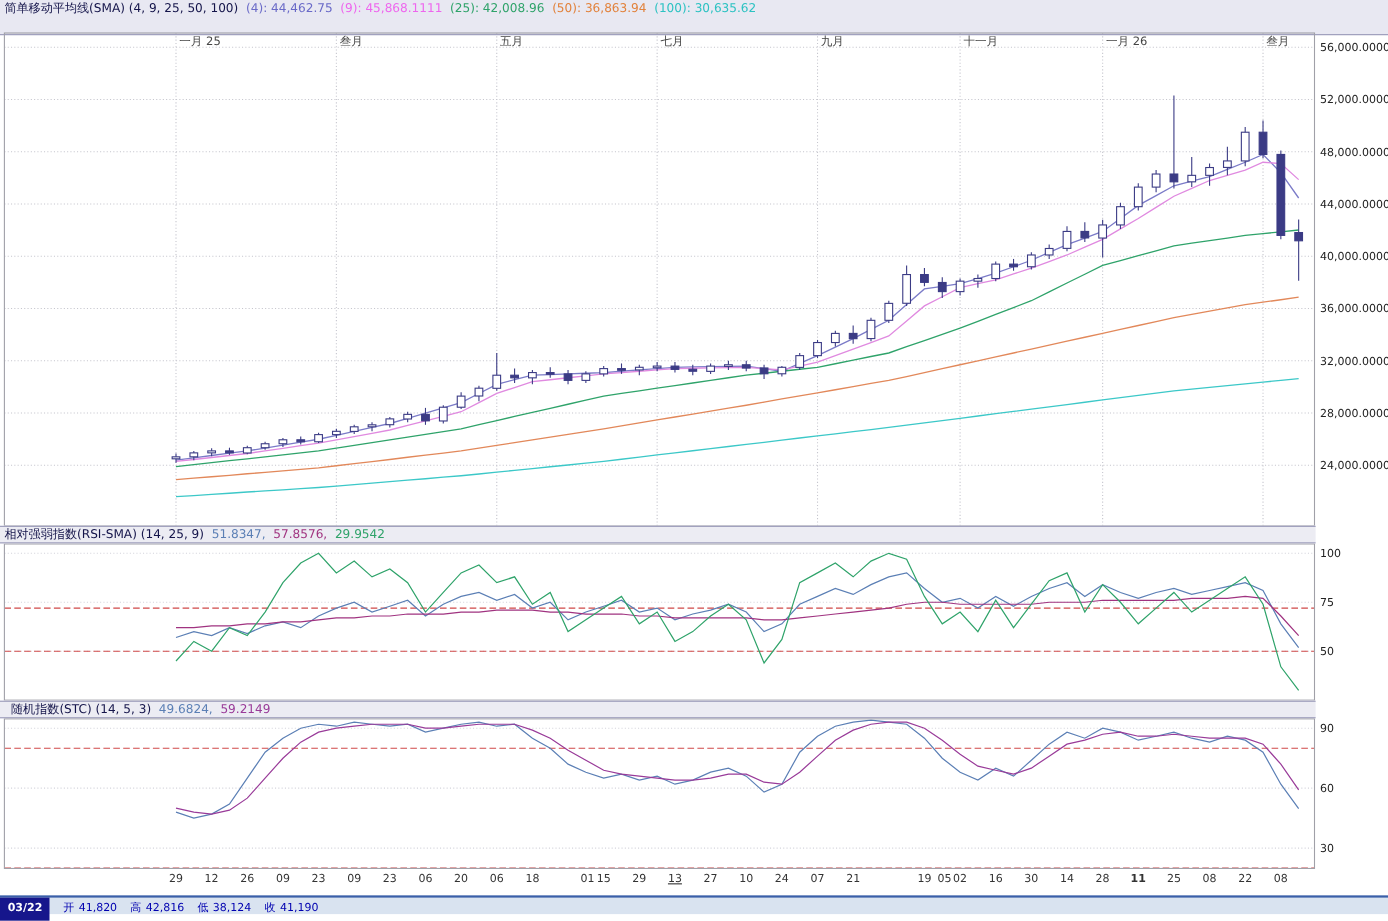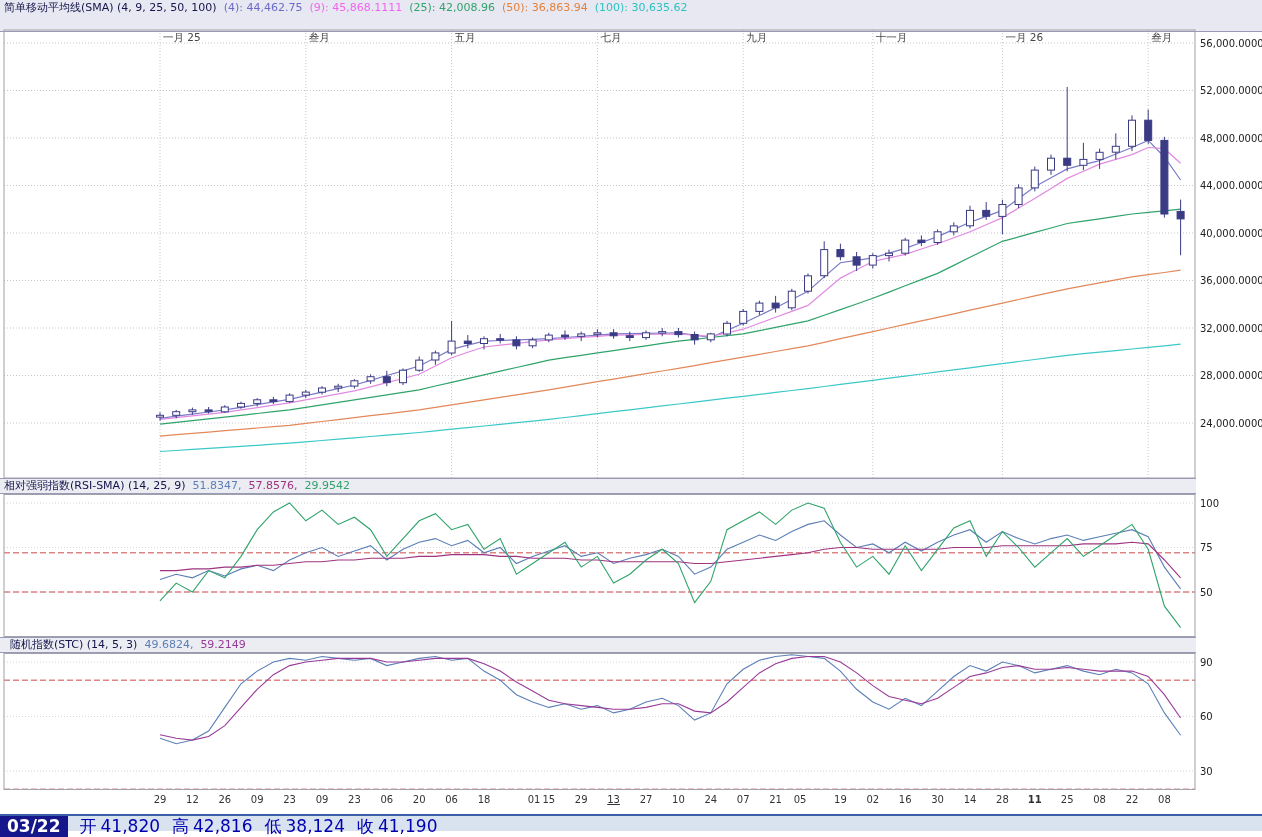--- a/index.html
+++ b/index.html
@@ -28,21 +28,21 @@
   #rsi-svg{top:494px;}
   #stc-svg{top:653px;}
   #xaxis{
     position:absolute;top:790px;left:0;width:1126px;height:22px;
     font-size:10px;color:#333;
   }
   #xaxis span{position:absolute;top:4px;width:22px;text-align:center;}
   .statusbar{
     position:absolute;top:814px;left:0;width:1262px;height:17px;
     background:#d9e3f0;border-top:2px solid #3a5fa8;box-sizing:border-box;
-    font-size:17px;line-height:20px;color:#0000b0;white-space:nowrap;
+    font-size:10px;line-height:20px;color:#0000b0;white-space:nowrap;
   }
   .statusbar .date{
     display:inline-block;background:#16168c;color:#ffffff;
     padding:0 7px;height:21px;font-weight:bold;vertical-align:top;
   }
   .statusbar .fld{margin-left:12px;}
   .statusbar .fv{margin-left:4px;}
 </style>
 </head>
 <body>
@@ -277,21 +277,21 @@
     <span style="left: 473px;">18</span>
     <span style="left: 523px;">01</span>
     <span style="left: 537.8px;">15</span>
     <span style="left: 570.2px;">29</span>
     <span style="left: 602.6px; text-decoration: underline;">13</span>
     <span style="left: 635px;">27</span>
     <span style="left: 667.4px;">10</span>
     <span style="left: 699.8px;">24</span>
     <span style="left: 732.2px;">07</span>
     <span style="left: 764.6px;">21</span>
-    <span style="left: 789px;">05</span>
+    <span style="left: 843px; text-align: right;">05</span>
     <span style="left: 829.4px;">19</span>
     <span style="left: 861.8px;">02</span>
     <span style="left: 894.2px;">16</span>
     <span style="left: 926.6px;">30</span>
     <span style="left: 959px;">14</span>
     <span style="left: 991.4px;">28</span>
     <span style="left: 1023.8px; font-weight: bold;">11</span>
     <span style="left: 1056.2px;">25</span>
     <span style="left: 1088.6px;">08</span>
     <span style="left: 1121px;">22</span>

